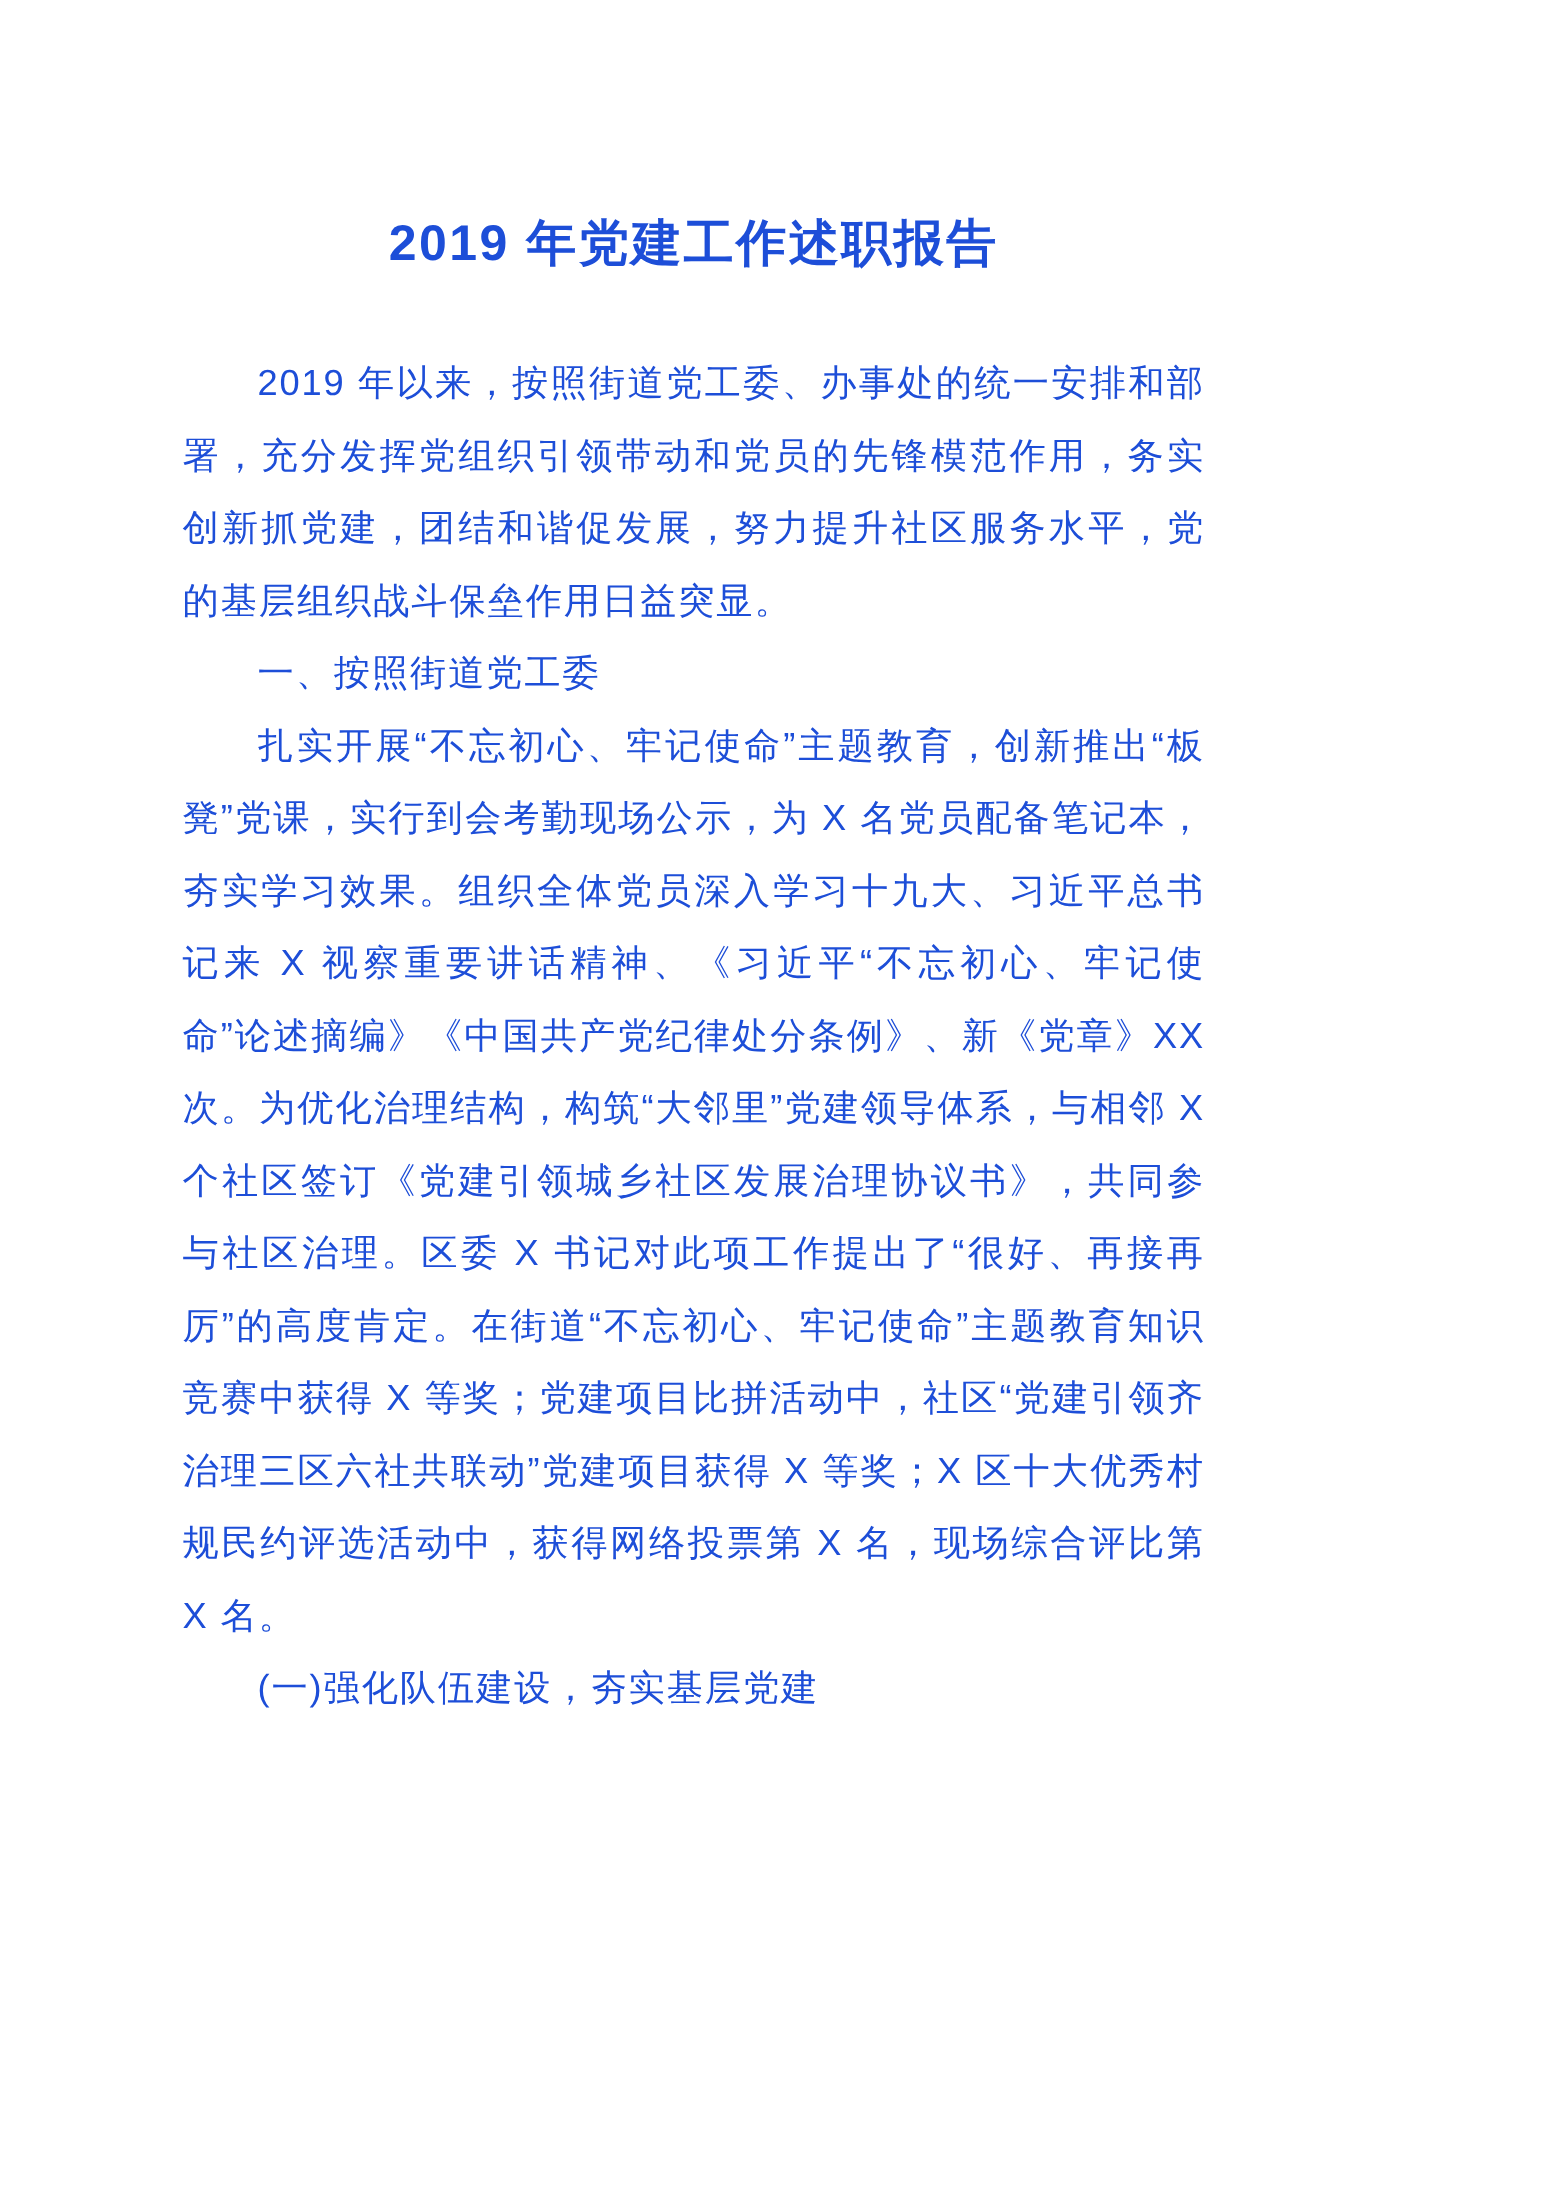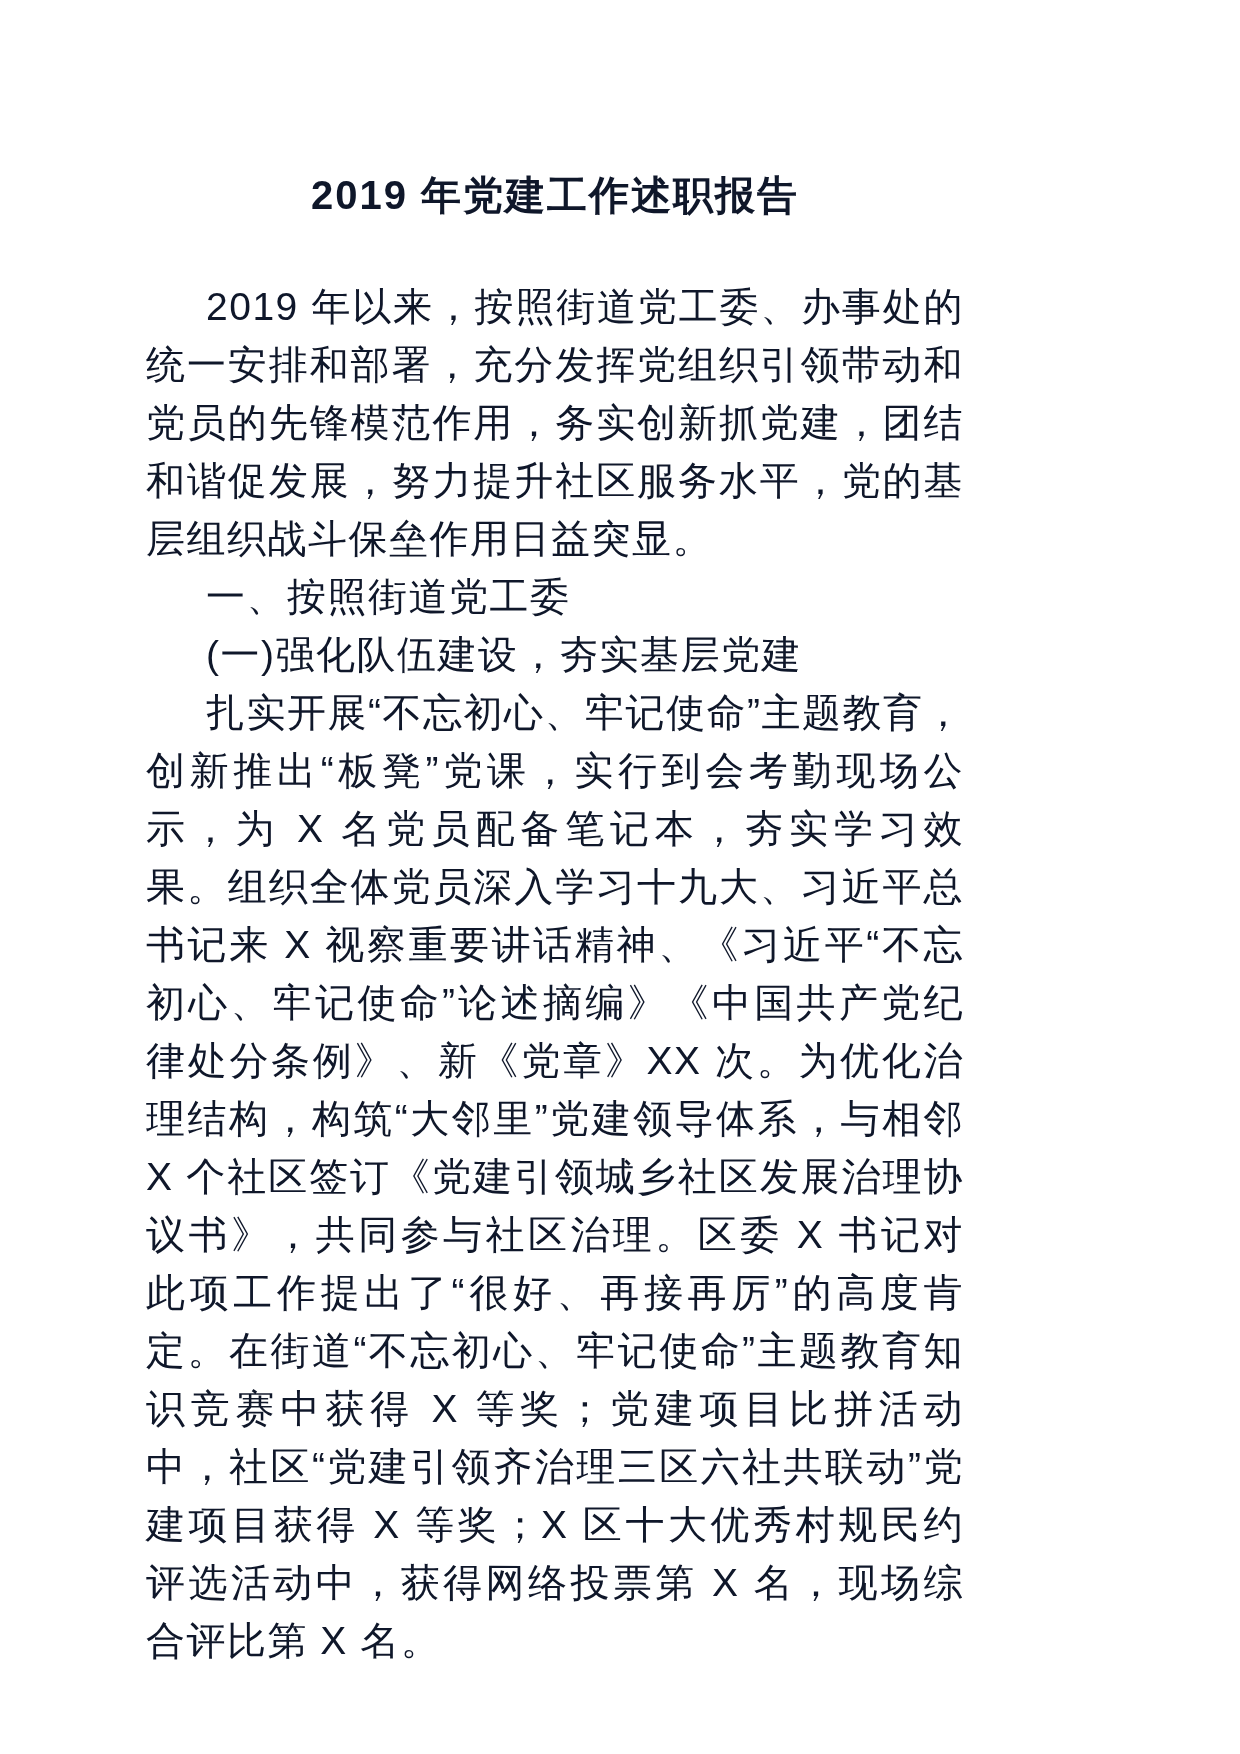--- a/index.html
+++ b/index.html
@@ -8,50 +8,50 @@
     background: #ffffff;
   }
   .page {
     position: relative;
     width: 1240px;
     height: 1754px;
     margin: 0 auto;
     background: #ffffff;
     box-sizing: border-box;
     padding: 168px 276px 12px 146px;
-    color: #0f172a;
+    color: #1d4ed8;
     font-family: "Liberation Sans", sans-serif;
     overflow: hidden;
   }
   .doc-title {
     font-size: 40px;
     line-height: 54px;
     font-weight: bold;
     text-align: center;
     letter-spacing: 2px;
     margin: 0 0 56px 0;
   }
   .para {
-    font-size: 39px;
+    font-size: 29px;
     line-height: 58px;
     letter-spacing: 1.5px;
     text-align: justify;
     margin: 0;
     word-break: break-all;
   }
   .para.indent {
     text-indent: 60px;
   }
 </style>
 </head>
 <body>
 
 <div class="page">
   <h1 class="doc-title">2019 年党建工作述职报告</h1>
 
   <p class="para indent">2019 年以来，按照街道党工委、办事处的统一安排和部署，充分发挥党组织引领带动和党员的先锋模范作用，务实创新抓党建，团结和谐促发展，努力提升社区服务水平，党的基层组织战斗保垒作用日益突显。</p>
 
   <p class="para indent">一、按照街道党工委</p>
 
+  <p class="para indent">扎实开展“不忘初心、牢记使命”主题教育，创新推出“板凳”党课，实行到会考勤现场公示，为 X 名党员配备笔记本，夯实学习效果。组织全体党员深入学习十九大、习近平总书记来 X 视察重要讲话精神、《习近平“不忘初心、牢记使命”论述摘编》《中国共产党纪律处分条例》、新《党章》XX 次。为优化治理结构，构筑“大邻里”党建领导体系，与相邻 X 个社区签订《党建引领城乡社区发展治理协议书》，共同参与社区治理。区委 X 书记对此项工作提出了“很好、再接再厉”的高度肯定。在街道“不忘初心、牢记使命”主题教育知识竞赛中获得 X 等奖；党建项目比拼活动中，社区“党建引领齐治理三区六社共联动”党建项目获得 X 等奖；X 区十大优秀村规民约评选活动中，获得网络投票第 X 名，现场综合评比第 X 名。</p>
+
   <p class="para indent">(一)强化队伍建设，夯实基层党建</p>
-
-  <p class="para indent">扎实开展“不忘初心、牢记使命”主题教育，创新推出“板凳”党课，实行到会考勤现场公示，为 X 名党员配备笔记本，夯实学习效果。组织全体党员深入学习十九大、习近平总书记来 X 视察重要讲话精神、《习近平“不忘初心、牢记使命”论述摘编》《中国共产党纪律处分条例》、新《党章》XX 次。为优化治理结构，构筑“大邻里”党建领导体系，与相邻 X 个社区签订《党建引领城乡社区发展治理协议书》，共同参与社区治理。区委 X 书记对此项工作提出了“很好、再接再厉”的高度肯定。在街道“不忘初心、牢记使命”主题教育知识竞赛中获得 X 等奖；党建项目比拼活动中，社区“党建引领齐治理三区六社共联动”党建项目获得 X 等奖；X 区十大优秀村规民约评选活动中，获得网络投票第 X 名，现场综合评比第 X 名。</p>
 </div>
 
 </body></html>

